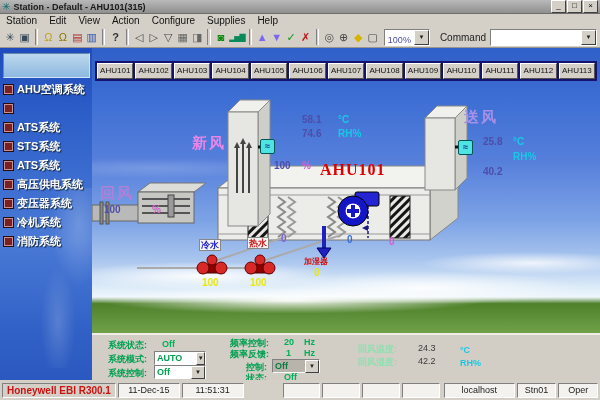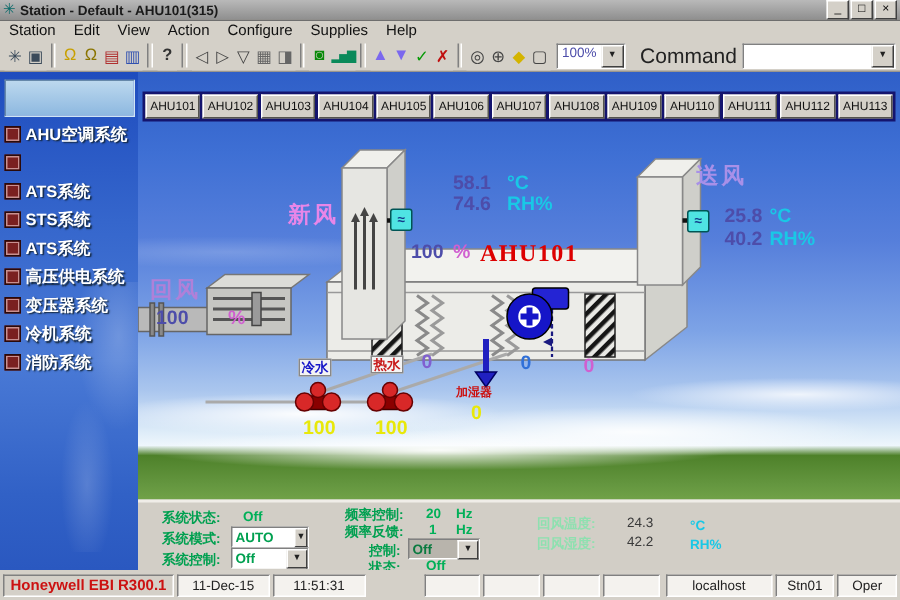--- a/index.html
+++ b/index.html
@@ -22,25 +22,25 @@
   .tbtn{width:19px;height:18px;display:flex;align-items:center;justify-content:center;font-size:11px;background:#d4d0c8;border:1px solid transparent;}
   .tsep{width:2px;height:16px;border-left:1px solid #808080;border-right:1px solid #fff;margin:0 3px;}
   .ic-station{color:#3a4a5a}.ic-display{color:#3a4a5a}
   .ic-alarm{color:#c8a000}.ic-ack{color:#8a7400}
   .ic-alert{color:#b03030}.ic-events{color:#3050b0}
   .ic-help{color:#333;font-weight:bold}
   .ic-nav{color:#444}.ic-print{color:#666}.ic-capture{color:#666}
   .ic-detail{color:#0a8a0a}.ic-trend{color:#0a8a5a;font-size:8px;letter-spacing:-1px}
   .ic-up,.ic-down{color:#7b68ee}.ic-accept{color:#089a08}.ic-reject{color:#c01010}
   .ic-find{color:#444}.ic-zoom{color:#444}.ic-pan{color:#d4b400}.ic-select{color:#444}
-  .combo{height:15px;background:#fff;border:1px solid;border-color:#808080 #fff #fff #808080;display:flex;align-items:flex-start;font-size:9px;color:#222;}
+  .combo{height:15px;background:#fff;border:1px solid;border-color:#808080 #fff #fff #808080;display:flex;align-items:flex-end;font-size:9px;color:#222;}
   .combo .val{flex:1;padding:0 3px;}
   .combo .arr{width:13px;height:13px;background:#d4d0c8;border:1px solid;border-color:#fff #404040 #404040 #fff;font-size:6px;text-align:center;line-height:12px;color:#222;}
   #zoombox{width:58px;margin-left:4px;}
-  #cmdlabel{font-size:14px;color:#222;margin:0 4px 0 10px;}
+  #cmdlabel{font-size:10px;color:#222;margin:0 4px 0 10px;}
   #cmdbox{width:160px;}
 
   
   #sidebar{left:0;top:48px;width:92px;height:332px;background:linear-gradient(180deg,#1e4cbe,#3566cc 30%,#4a7ad6 58%,#3161c6 85%,#2a58c0);overflow:hidden;}
   #sidebar .deco{position:absolute;left:30px;top:140px;width:70px;height:180px;background:
      radial-gradient(40px 90px at 70% 20%, rgba(255,255,255,.22), transparent 70%),
      radial-gradient(25px 80px at 40% 75%, rgba(255,255,255,.18), transparent 70%);}
   #sb-header{position:absolute;left:3px;top:5px;width:85px;height:23px;background:linear-gradient(180deg,#bcd8ee,#8db8e0);border:1px solid;border-color:#6688aa #cfe4f4 #cfe4f4 #6688aa;}
   .sb-item{position:absolute;left:3px;height:16px;display:flex;align-items:center;gap:3px;cursor:pointer;}
   .sb-ic{width:9px;height:9px;background:#7a2020;border:1px solid #2a0a0a;box-shadow:inset 0 0 0 1px #c89090;flex:0 0 auto;}
@@ -52,21 +52,21 @@
     radial-gradient(230px 24px at 330px 240px, rgba(255,255,255,.9), transparent 70%),
     radial-gradient(160px 16px at 440px 215px, rgba(255,255,255,.8), transparent 70%),
     radial-gradient(260px 18px at 200px 252px, rgba(255,255,255,.95), transparent 75%),
     radial-gradient(200px 14px at 60px 120px, rgba(255,255,255,.18), transparent 75%),
     linear-gradient(180deg,#2f5fc8 0%,#3e6fd4 16%,#567fdb 34%,#7da3e6 52%,#aac6ee 64%,#dcebf8 72%,#eef6fc 75%,#4e812a 77%,#659740 83%,#8ab858 92%,#9cc768 100%);}
   #tabstrip{position:absolute;left:3px;top:13px;width:502px;height:20px;background:#14146e;display:flex;align-items:center;gap:2px;padding:0 2px;box-sizing:border-box;}
   .tab{flex:1;height:14px;background:#d4d0c8;border:1px solid;border-color:#fff #55544e #55544e #fff;font-size:8px;color:#111;text-align:center;line-height:13px;cursor:pointer;white-space:nowrap;overflow:hidden;}
 
   #gfx{position:absolute;left:0;top:0;}
 
-  .t{position:absolute;font-size:13px;font-weight:bold;white-space:nowrap;}
+  .t{position:absolute;font-size:10px;font-weight:bold;white-space:nowrap;}
   .cjk{font-size:15px;font-weight:bold;letter-spacing:2px;}
   .val{color:#4d4daa;} .unit{color:#19c8e6;font-weight:bold;}
   .pct{color:#d060d0;} .yellow{color:#e8e80a;} .redlbl{color:#cc1111;}
   .chip{background:#f4f4f4;border:1px solid #888;padding:0 1px;font-size:9px;font-weight:bold;line-height:10px;}
   #ahu-title{font-family:"Liberation Serif",serif;font-size:16px;font-weight:bold;color:#dd0000;letter-spacing:1px;}
   .sensor{position:absolute;width:13px;height:13px;background:#4fe3e3;border:1px solid #055;color:#123a8a;font-size:9px;font-weight:bold;text-align:center;line-height:12px;border-radius:2px;cursor:pointer;}
 
   
   #panel{position:absolute;left:0;top:285px;width:508px;height:47px;background:#d2cec6;border-top:2px solid #f0ede8;font-size:9px;}
   #panel .lbl{position:absolute;color:#00a050;font-weight:bold;white-space:nowrap;}
@@ -295,21 +295,21 @@
   <div class="sensor" style="left:168px;top:91px">≈</div>
   <div class="t val" style="left:182px;top:112px">100</div>
   <div class="t pct" style="left:210px;top:112px">%</div>
 
   <div class="t" id="ahu-title" style="left:228px;top:113px">AHU101</div>
 
   <div class="t cjk" style="left:372px;top:60px;color:#a890e8">送风</div>
   <div class="sensor" style="left:366px;top:92px">≈</div>
   <div class="t val" style="left:391px;top:88px">25.8</div>
   <div class="t unit" style="left:421px;top:88px">°C</div>
-  <div class="t val" style="left:391px;top:103px">40.2</div>
+  <div class="t val" style="left:391px;top:118px">40.2</div>
   <div class="t unit" style="left:421px;top:103px">RH%</div>
 
   <div class="t cjk" style="left:8px;top:136px;color:#b080d8">回风</div>
   <div class="t val" style="left:12px;top:156px">100</div>
   <div class="t pct" style="left:60px;top:156px">%</div>
 
   <div class="t chip" style="left:107px;top:191px;color:#1818c8">冷水</div>
   <div class="t chip" style="left:155px;top:189px;color:#c81818">热水</div>
   <div class="t yellow" style="left:110px;top:229px">100</div>
   <div class="t yellow" style="left:158px;top:229px">100</div>

